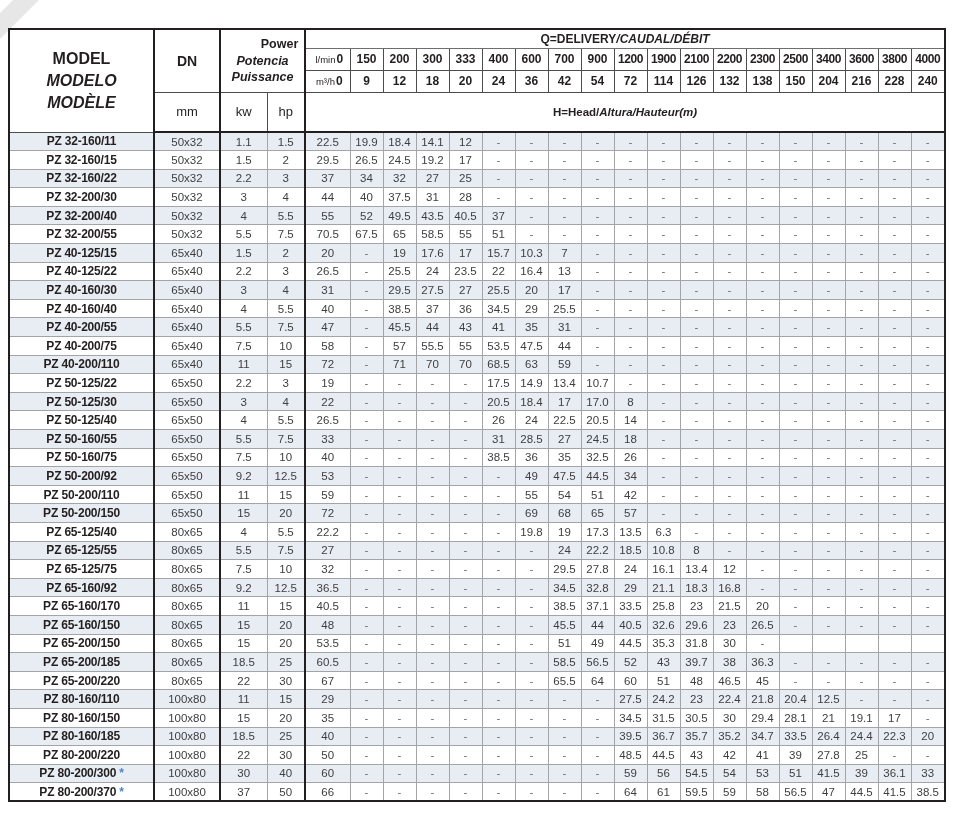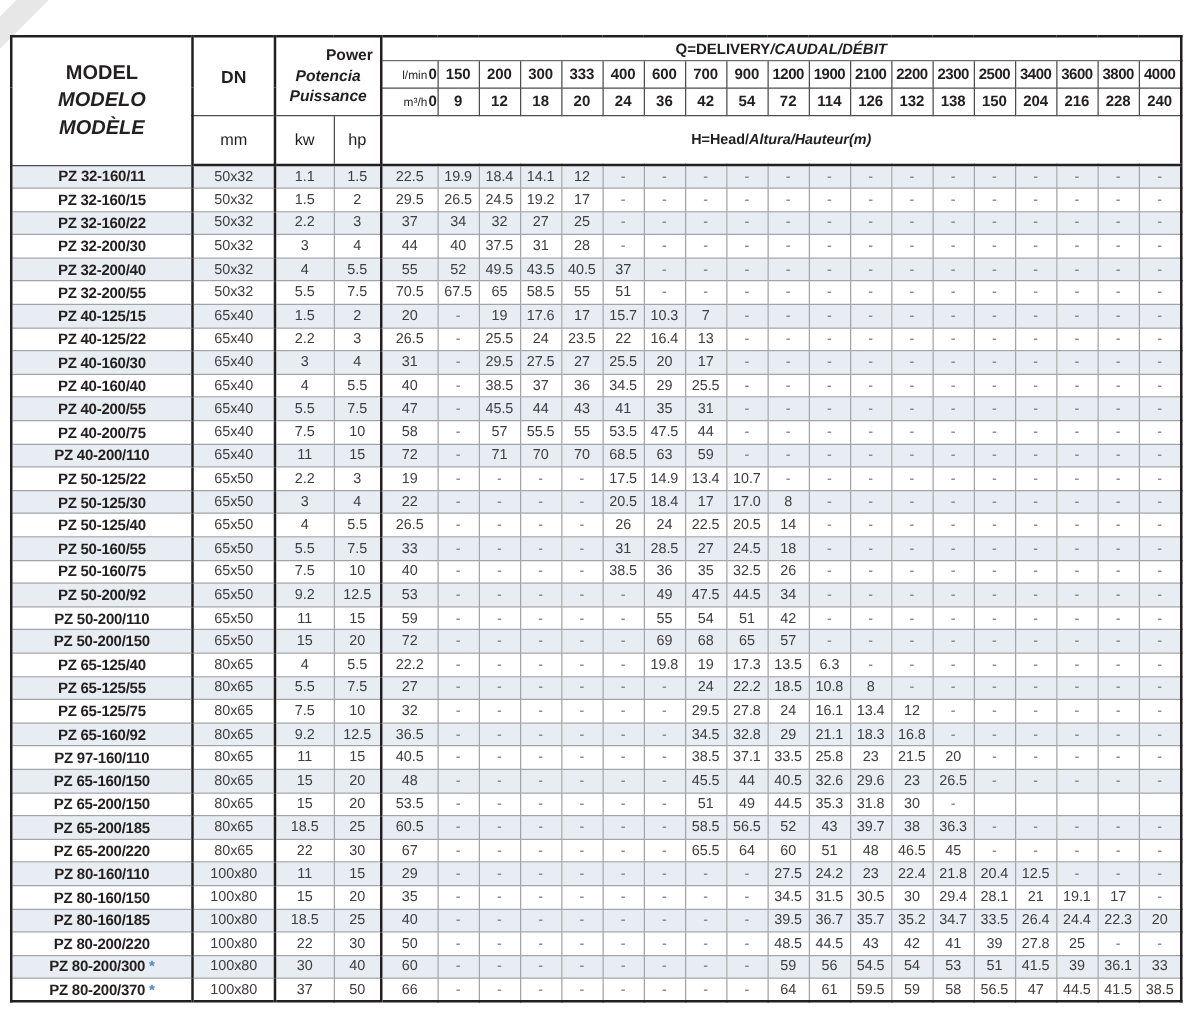--- a/index.html
+++ b/index.html
@@ -58,21 +58,21 @@
   .h-power { font-size:12.5px; line-height:1.3; }
   .h-power .ln1 { font-weight:bold;padding-left:34px; }
   .h-power .ln2, .h-power .ln3 { font-weight:bold; font-style:italic; }
   .h-unit-bottom { font-weight:normal; font-size:13px; height:40px; }
   .h-q { font-weight:bold; font-size:12px; height:19px; border-bottom-color:#6d6e71; }
   .h-q .ital { font-style:italic; }
   .h-h { font-weight:bold; font-size:11.5px; height:18px; }
   .h-h .ital { font-style:italic; }
   .flow-row th { font-weight:bold; font-size:12px; height:22px; }
   .flow-row th.tight { font-size:12px; letter-spacing:-0.4px; }
-  .flow-row th.unitcell { text-align:right; padding-left:3px; }
+  .flow-row th.unitcell { text-align:center; padding-left:3px; }
   .flow-row th.unitcell .unit { font-weight:normal; font-size:9.5px; }
   .flow-row th.unitcell .uval { font-weight:bold; font-size:12px; padding-left:1px; }
   
   .b-heavy-r { border-right:2px solid #231f20 !important; }
   thead tr.bottom-edge th { border-bottom:2px solid #231f20; }
   
   tbody td { height:18.6px; font-size:11.5px; color:#3d3e40; border-color:#a2a4a7; }
   tbody tr.shade td { background:var(--shade,#e8edf3); }
   tbody tr.group-start td { border-top:1.5px solid #3a3b3d; }
   tbody td.model {
@@ -804,21 +804,21 @@
           <td>18.3</td>
           <td>16.8</td>
           <td class="dash">-</td>
           <td class="dash">-</td>
           <td class="dash">-</td>
           <td class="dash">-</td>
           <td class="dash">-</td>
           <td class="dash">-</td>
         </tr>
         <tr>
-          <td class="model b-heavy-r">PZ 97-160/110</td>
+          <td class="model b-heavy-r">PZ 65-160/170</td>
           <td class="b-heavy-r">80x65</td>
           <td>11</td>
           <td class="b-heavy-r">15</td>
           <td>40.5</td>
           <td class="dash">-</td>
           <td class="dash">-</td>
           <td class="dash">-</td>
           <td class="dash">-</td>
           <td class="dash">-</td>
           <td class="dash">-</td>

